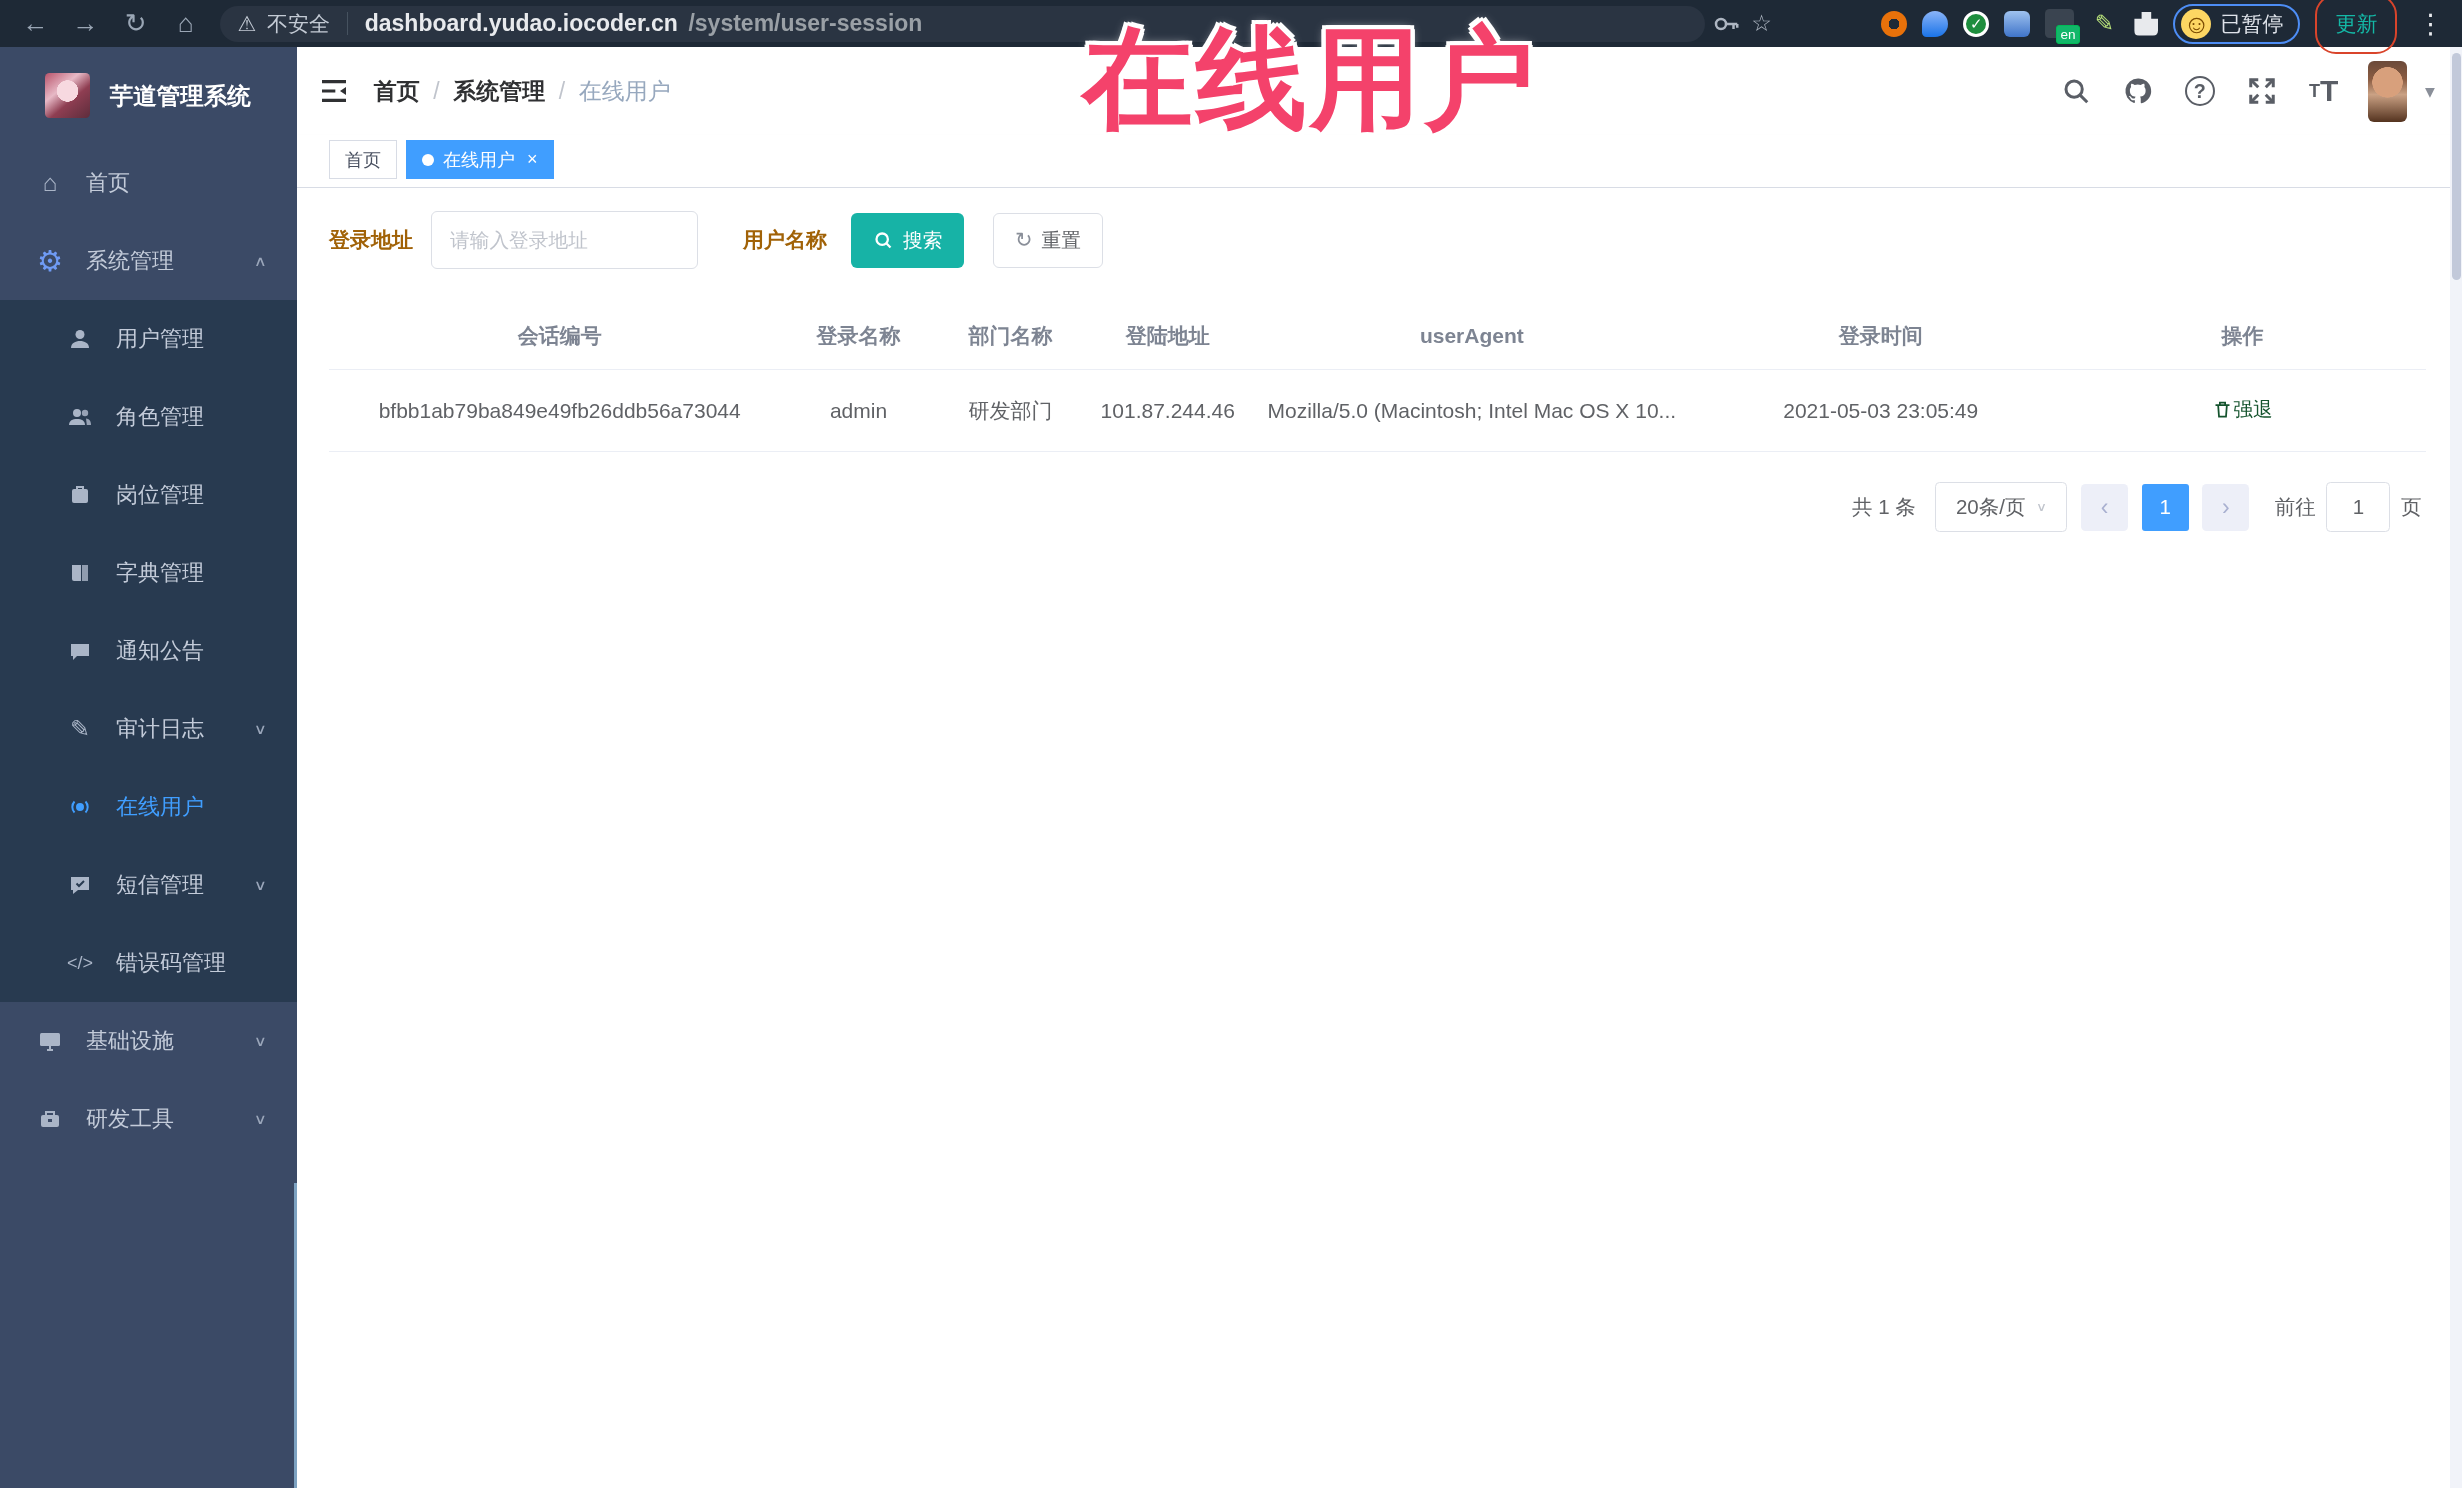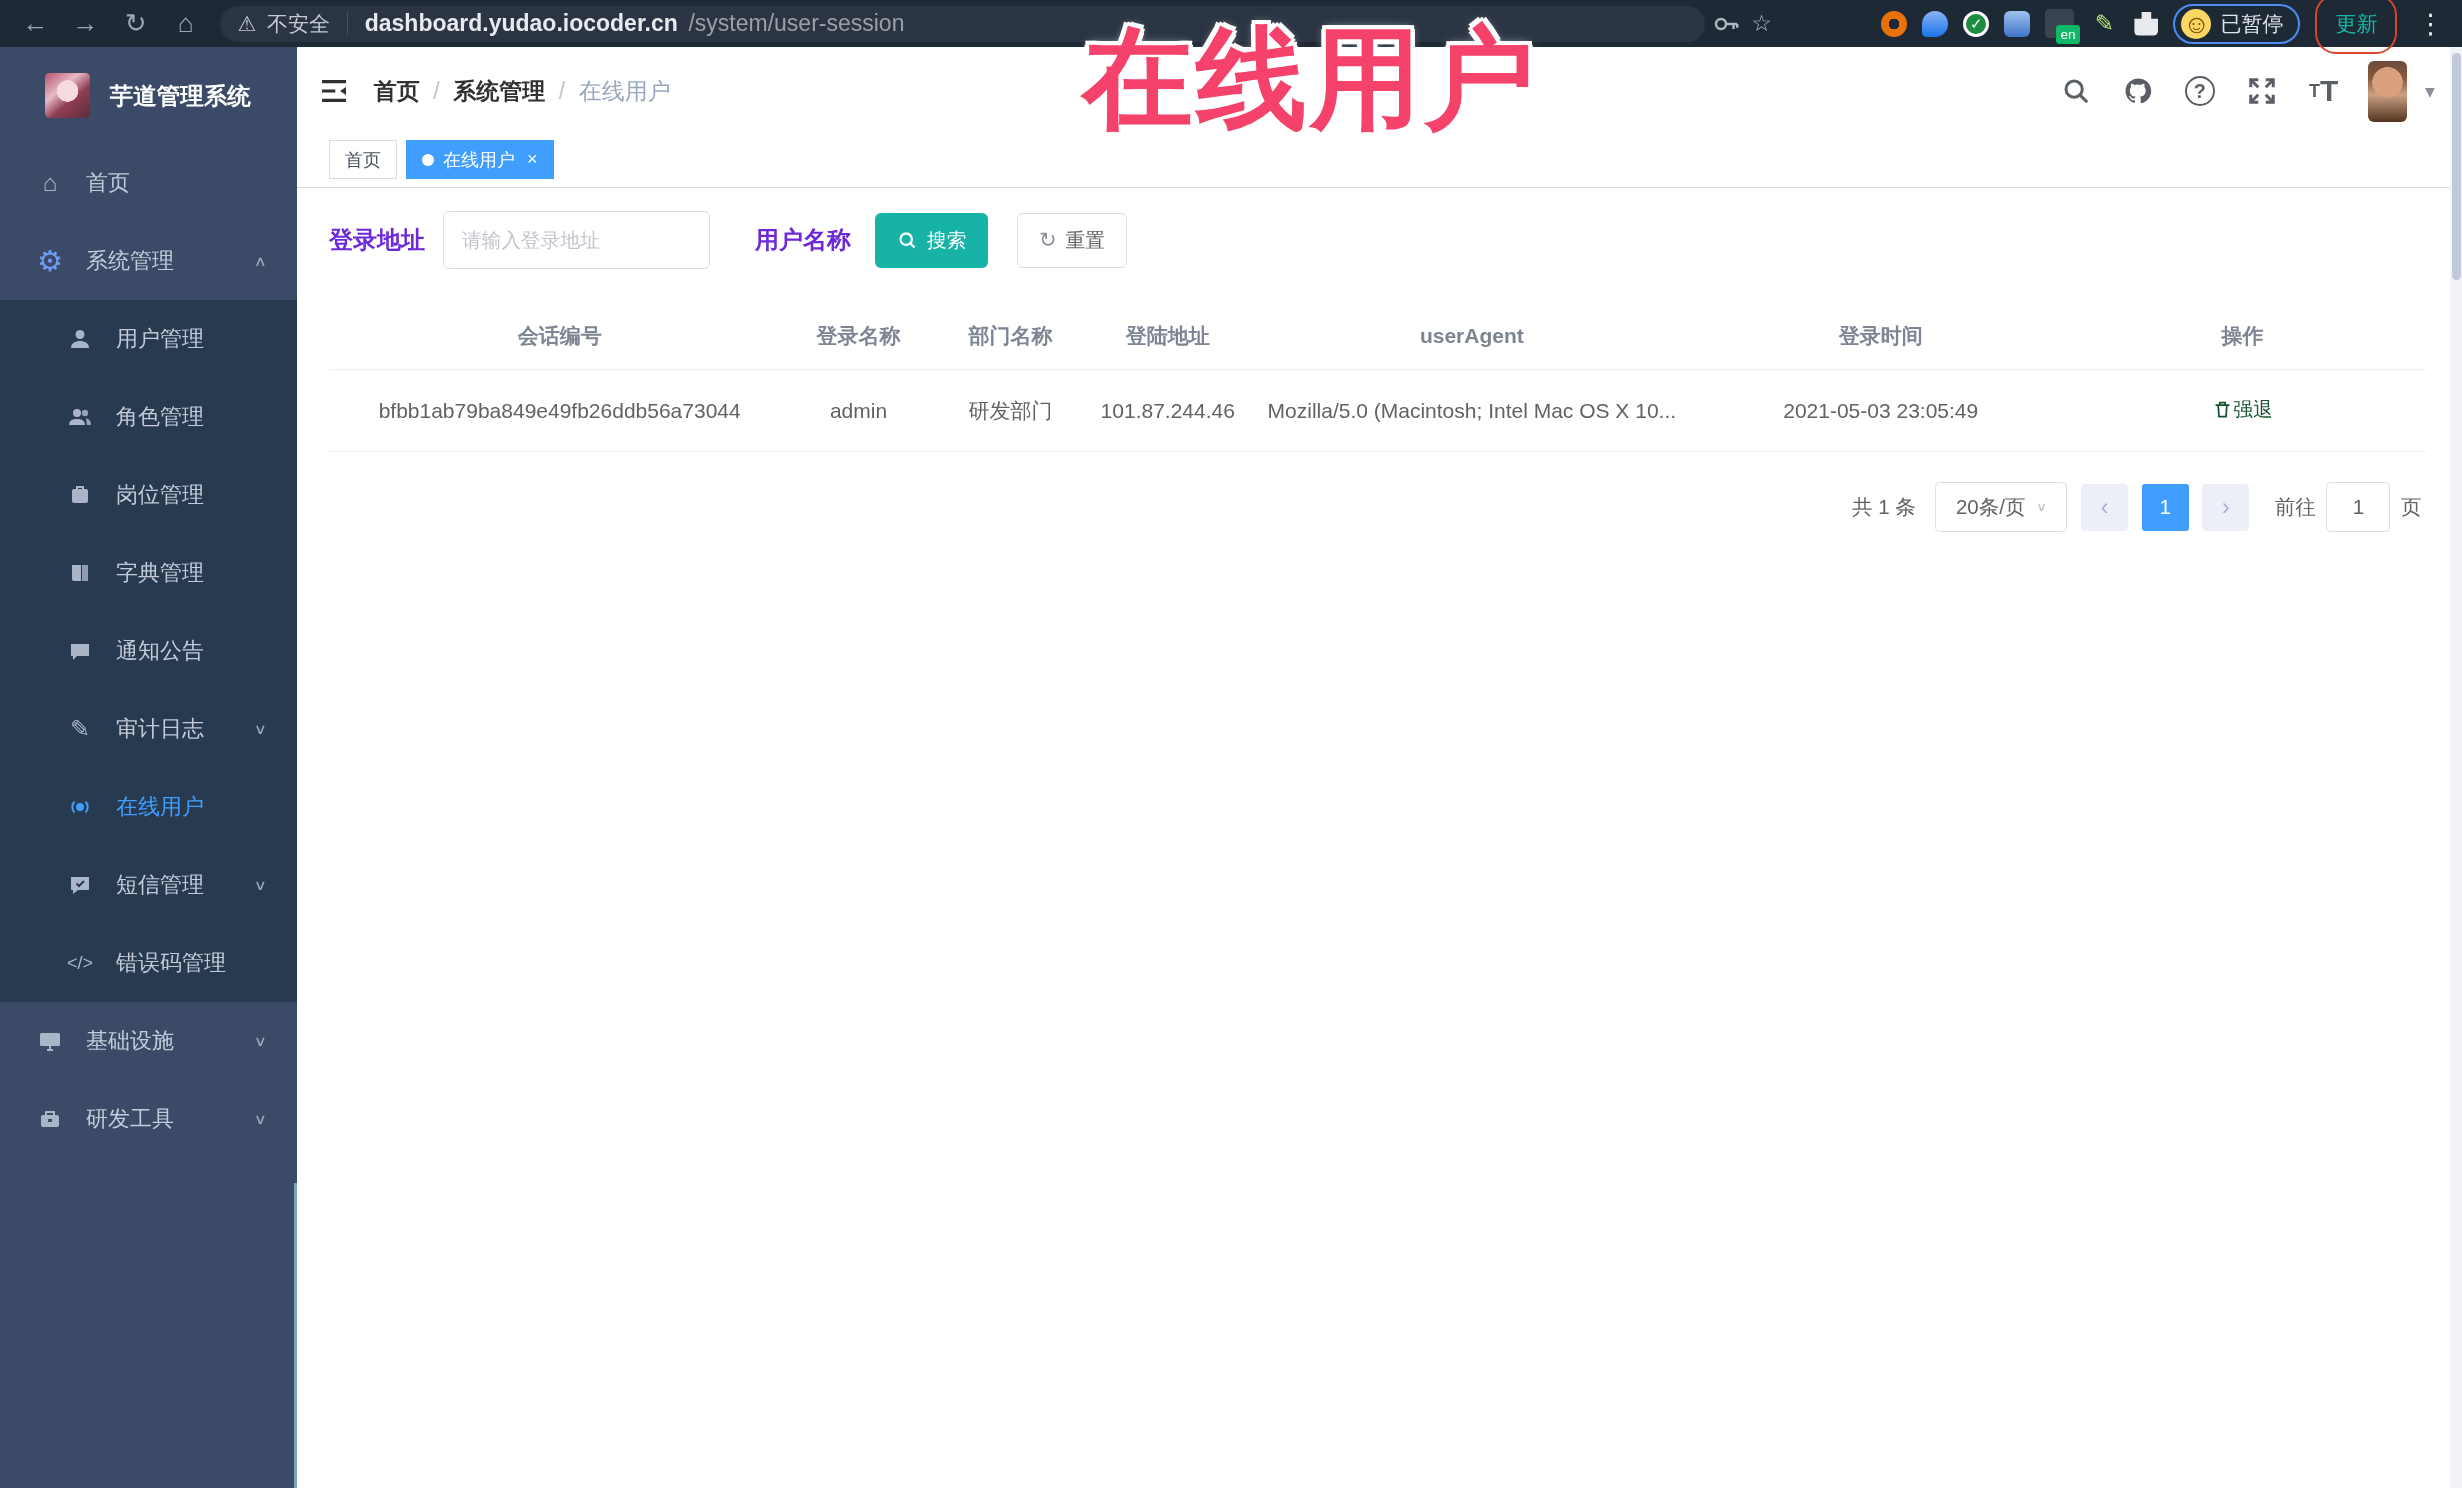--- a/index.html
+++ b/index.html
@@ -7,21 +7,21 @@
   .screen { position:relative; width:2462px; height:1488px; background:#fff; overflow:hidden; }
 
   
   .browser-bar { position:relative; height:47px; background:#1e2936; display:flex; align-items:center; padding:0 13.6px; gap:6px; }
   .nav-ico { width:44px; height:36px; display:flex; align-items:center; justify-content:center; color:#9aa6b5; font-size:26px; border-radius:6px; flex:0 0 auto; }
   .url-capsule { height:36px; flex:0 0 auto; width:1485px; margin-left:6px; background:#2a3442; border-radius:19.7px; display:flex; align-items:center; padding:0 18px; gap:10.6px; }
   .warn-ico { color:#c3cad4; font-size:21px; }
   .warn-txt { color:#c3cad4; font-size:21px; }
   .url-sep { width:1.5px; height:23px; background:#46525f; margin:0 6px; }
   .url-domain { color:#e8eaed; font-size:23px; font-weight:bold; }
-  .url-path { color:#9aa0a6; font-size:23px; }
+  .url-path { color:#9aa0a6; font-size:23px;font-weight:bold; }
   .bar-right { margin-left:auto; display:flex; align-items:center; gap:15px; }
   .mini-ico { width:30px; height:30px; display:flex; align-items:center; justify-content:center; color:#aeb6c2; font-size:23px; flex:0 0 auto; }
   .ext-dot { width:26px; height:26px; border-radius:50%; flex:0 0 auto; }
   .ext-orange { background:radial-gradient(circle at 50% 50%, #1e2936 28%, #e8710a 30%); }
   .ext-drop { background:linear-gradient(180deg,#8ab4f8,#1a73e8); border-radius:50% 50% 50% 4.5px; }
   .ext-green { background:#1e8e3e; border:3px solid #fff; color:#fff; font-size:15px; display:flex; align-items:center; justify-content:center; }
   .ext-blue { background:linear-gradient(180deg,#9fc2ef,#3f74c9); border-radius:6px; }
   .ext-en { width:29px; height:29px; background:#3a4450; border-radius:4.5px; position:relative; }
   .ext-en .en-badge { position:absolute; right:-6px; bottom:-6px; background:#12b76a; color:#fff; font-size:13.6px; padding:0.8px 3.8px; border-radius:3px; border:1.5px solid #0b5; }
   .ext-pencil { color:#b8e27a; font-size:23px; }
@@ -81,21 +81,21 @@
   
   .tabbar { height:53px; border-bottom:1.5px solid #d8dce5; display:flex; align-items:flex-end; gap:9px; padding:0 0 7.6px 32px; background:#fff; box-shadow:0 1.5px 4.5px rgba(0,21,41,.04); }
   .tab { height:39px; display:flex; align-items:center; gap:9px; padding:0 15px; border:1.5px solid #d8dce5; background:#fff; color:#495060; font-size:18px; cursor:pointer; }
   .tab.active { background:#409eff; border-color:#409eff; color:#fff; }
   .tab-dot { width:12px; height:12px; border-radius:50%; background:#fff; }
   .tab-close { font-size:18px; margin-left:3px; }
 
   
   .content { flex:1; padding:23px 36px 0 32px; background:#fff; }
   .filters { display:flex; align-items:center; gap:18px; margin-bottom:33px; }
-  .f-label { font-size:24px; font-weight:bold; color:#6d28d9; }
+  .f-label { font-size:21px; font-weight:bold; color:#a16207; }
   .f-input { width:267px; height:58px; border:1.5px solid #dcdfe6; border-radius:6px; font-size:19.7px; padding:0 18px; color:#606266; outline:none; font-family:"Liberation Sans",sans-serif; }
   .f-input::placeholder { color:#c0c4cc; }
   .gap-lg { width:9px; }
   .btn { height:55px; border-radius:6px; font-size:19.7px; display:flex; align-items:center; gap:9px; padding:0 21px; cursor:pointer; border:1.5px solid transparent; }
   .btn-search { background:#17b3a6; color:#fff; margin-left:6px; }
   .btn-search svg { width:21px; height:21px; }
   .btn-reset { background:#fff; color:#606266; border-color:#dcdfe6; margin-left:10.6px; }
   .btn-reset .reset-ico { font-size:21px; color:#8a8f99; }
 
   table.grid { width:100%; border-collapse:collapse; table-layout:fixed; }

